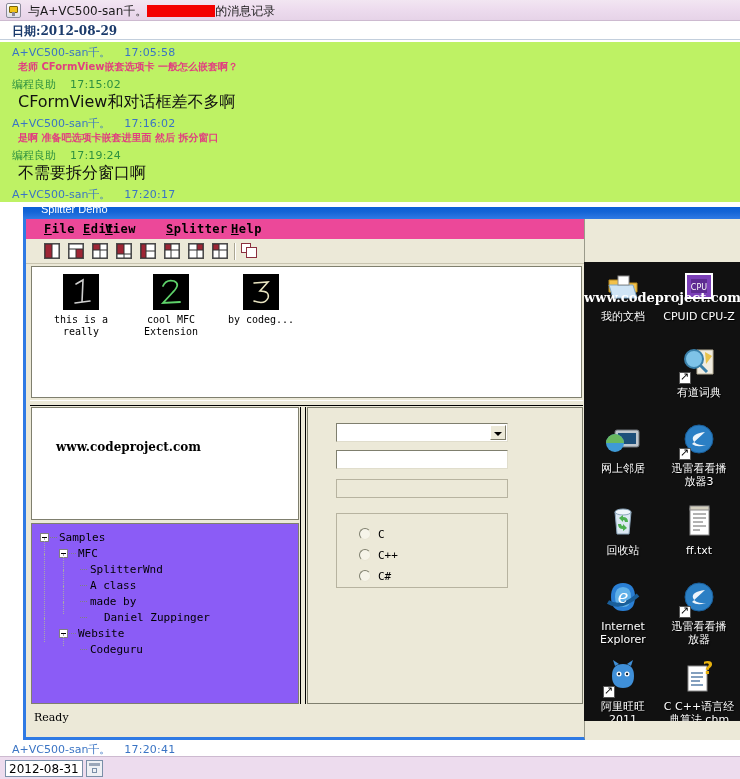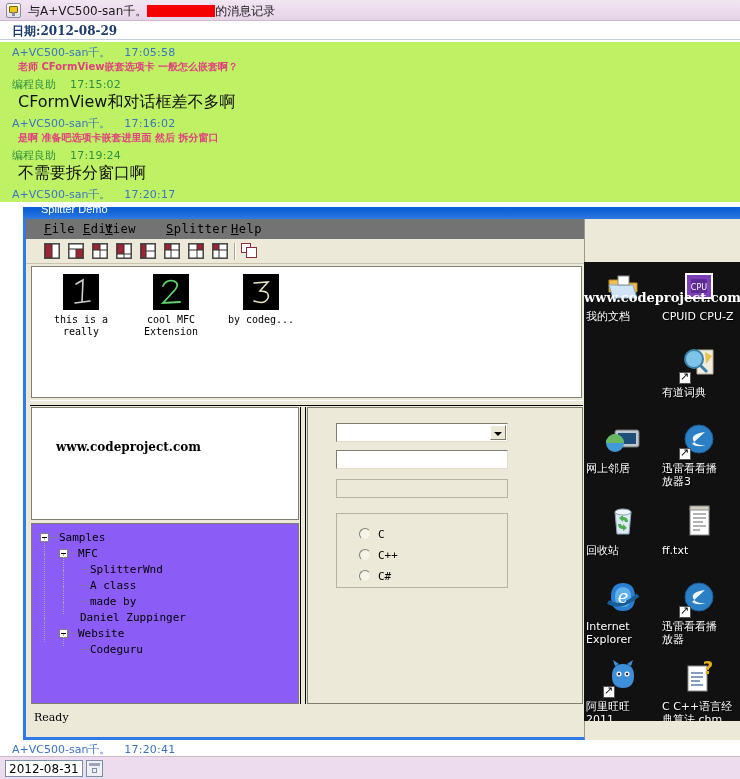--- a/index.html
+++ b/index.html
@@ -130,22 +130,23 @@
     background: #ece9d8;
     border-left: 3px solid #2f7ae4;
     border-right: 1px solid #9a9a8a;
     border-bottom: 3px solid #2f7ae4;
     box-sizing: border-box;
   }
 
   .menubar {
     position: absolute; left: 0; top: 0;
     width: 100%; height: 20px;
-    background: #737373;
-    box-sizing: border-box;
+    background: #ec4899;
+    box-sizing: border-box;
+    font-weight: bold;
   }
   .menu-item {
     position: absolute; top: 3px;
     font-size: 12px; color: #000000;
     font-family: "DejaVu Sans Mono", monospace;
     letter-spacing: .5px;
     cursor: default;
   }
   .menu-item u { text-decoration: underline; }
 
@@ -394,20 +395,21 @@
   
   #desktop {
     position: absolute; left: 584px; top: 262px;
     width: 156px; height: 459px;
     background: #111111;
     overflow: hidden;
   }
   .dk-icon {
     position: absolute;
     width: 74px;
+    text-align: center;
   }
   .dk-glyph {
     width: 40px; height: 40px;
     margin: 0 auto;
     position: relative;
   }
   .dk-label {
     margin-top: 2px;
     font-size: 11px;
     color: #ffffff;
@@ -682,21 +684,21 @@
           <span class="tv-label" style="left:58px;">A class</span>
         </div>
         <div class="tv-row">
           <span class="tv-vline" style="left:31px; top:-8px; height:16px;"></span>
           <span class="tv-dash" style="left:48px;"></span>
           <span class="tv-label" style="left:58px;">made by</span>
         </div>
         <div class="tv-row">
           <span class="tv-vline" style="left:31px; top:-8px; height:12px;"></span>
           <span class="tv-dash" style="left:48px;"></span>
-          <span class="tv-label" style="left:48px;text-align:center;">Daniel Zuppinger</span>
+          <span class="tv-label" style="left:72px;text-align:center;">Daniel Zuppinger</span>
         </div>
         <div class="tv-row">
           <span class="tv-vline" style="left:12px; top:-8px; height:16px;"></span>
           <span class="tv-box" style="left:27px;"></span>
           <span class="tv-dash" style="left:37px;"></span>
           <span class="tv-label" style="left:46px;">Website</span>
         </div>
         <div class="tv-row">
           <span class="tv-vline" style="left:31px; top:-8px; height:12px;"></span>
           <span class="tv-dash" style="left:48px;"></span>

